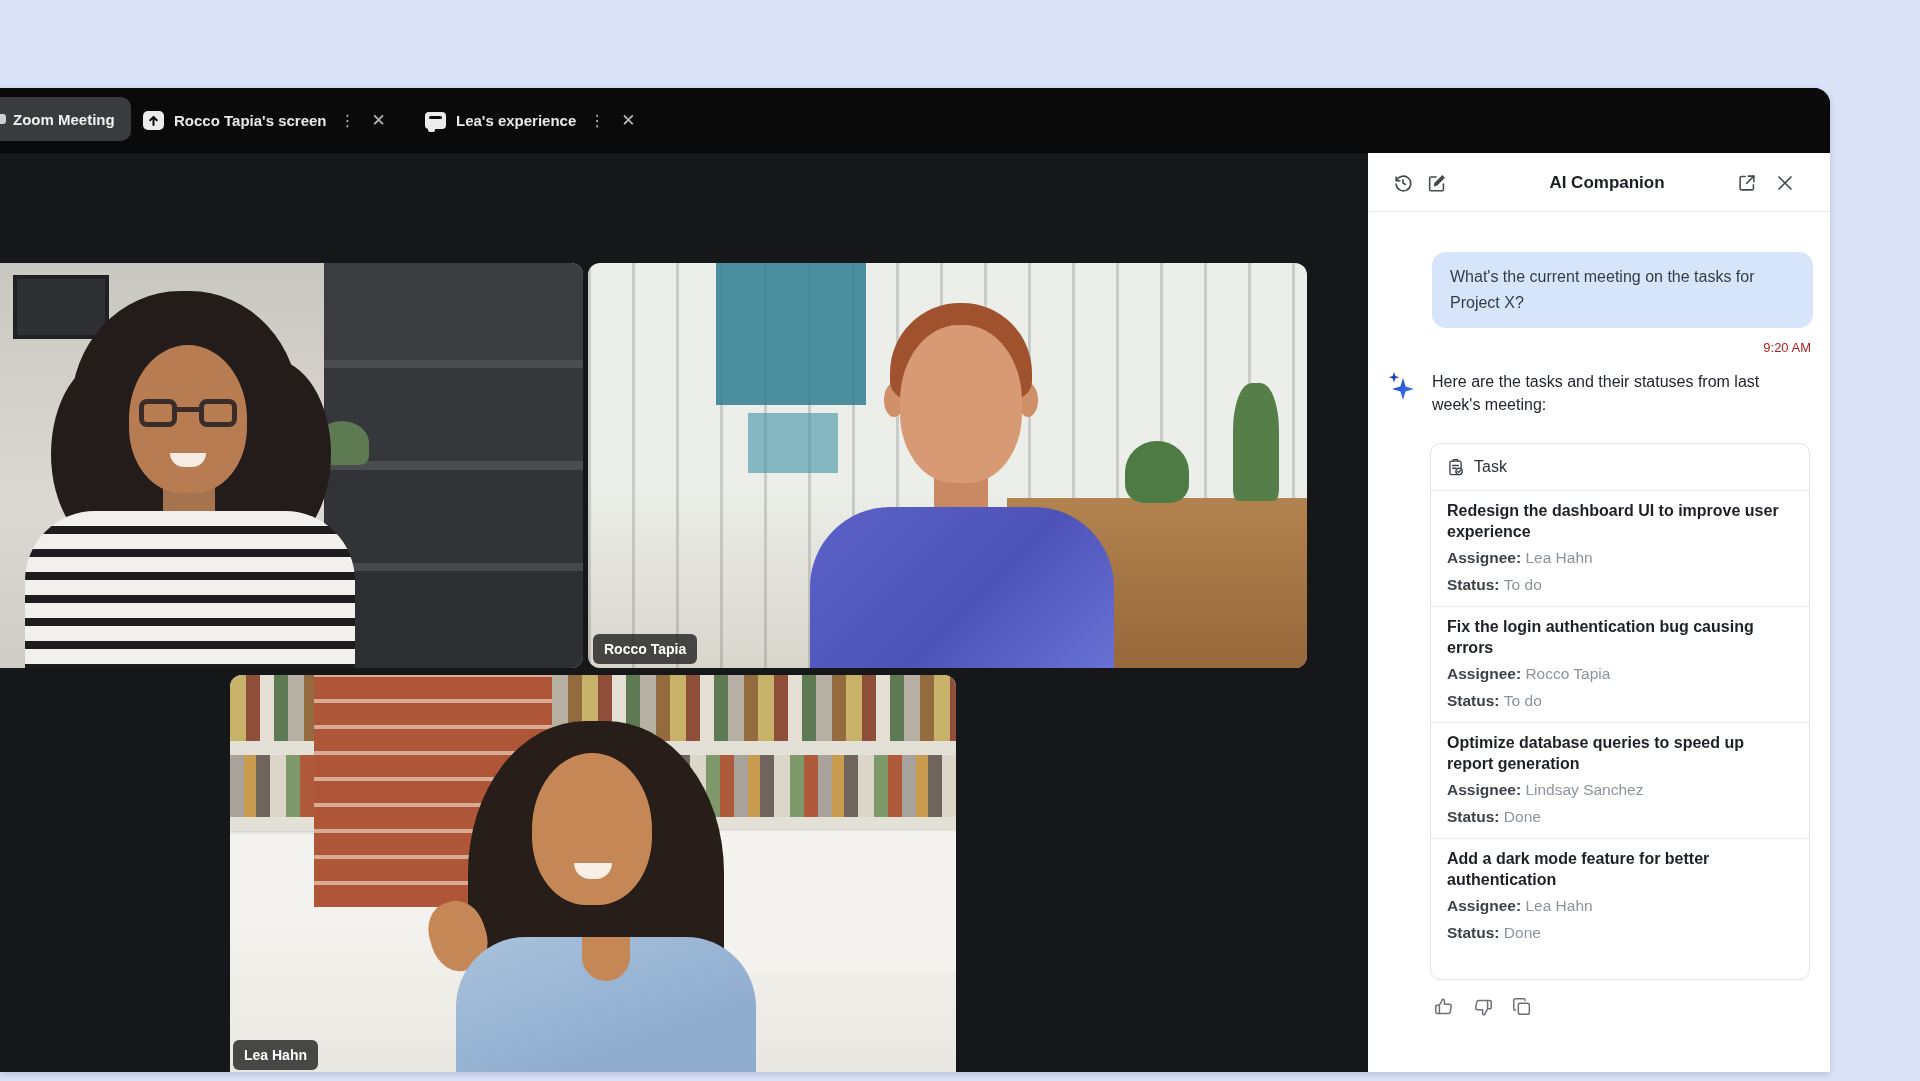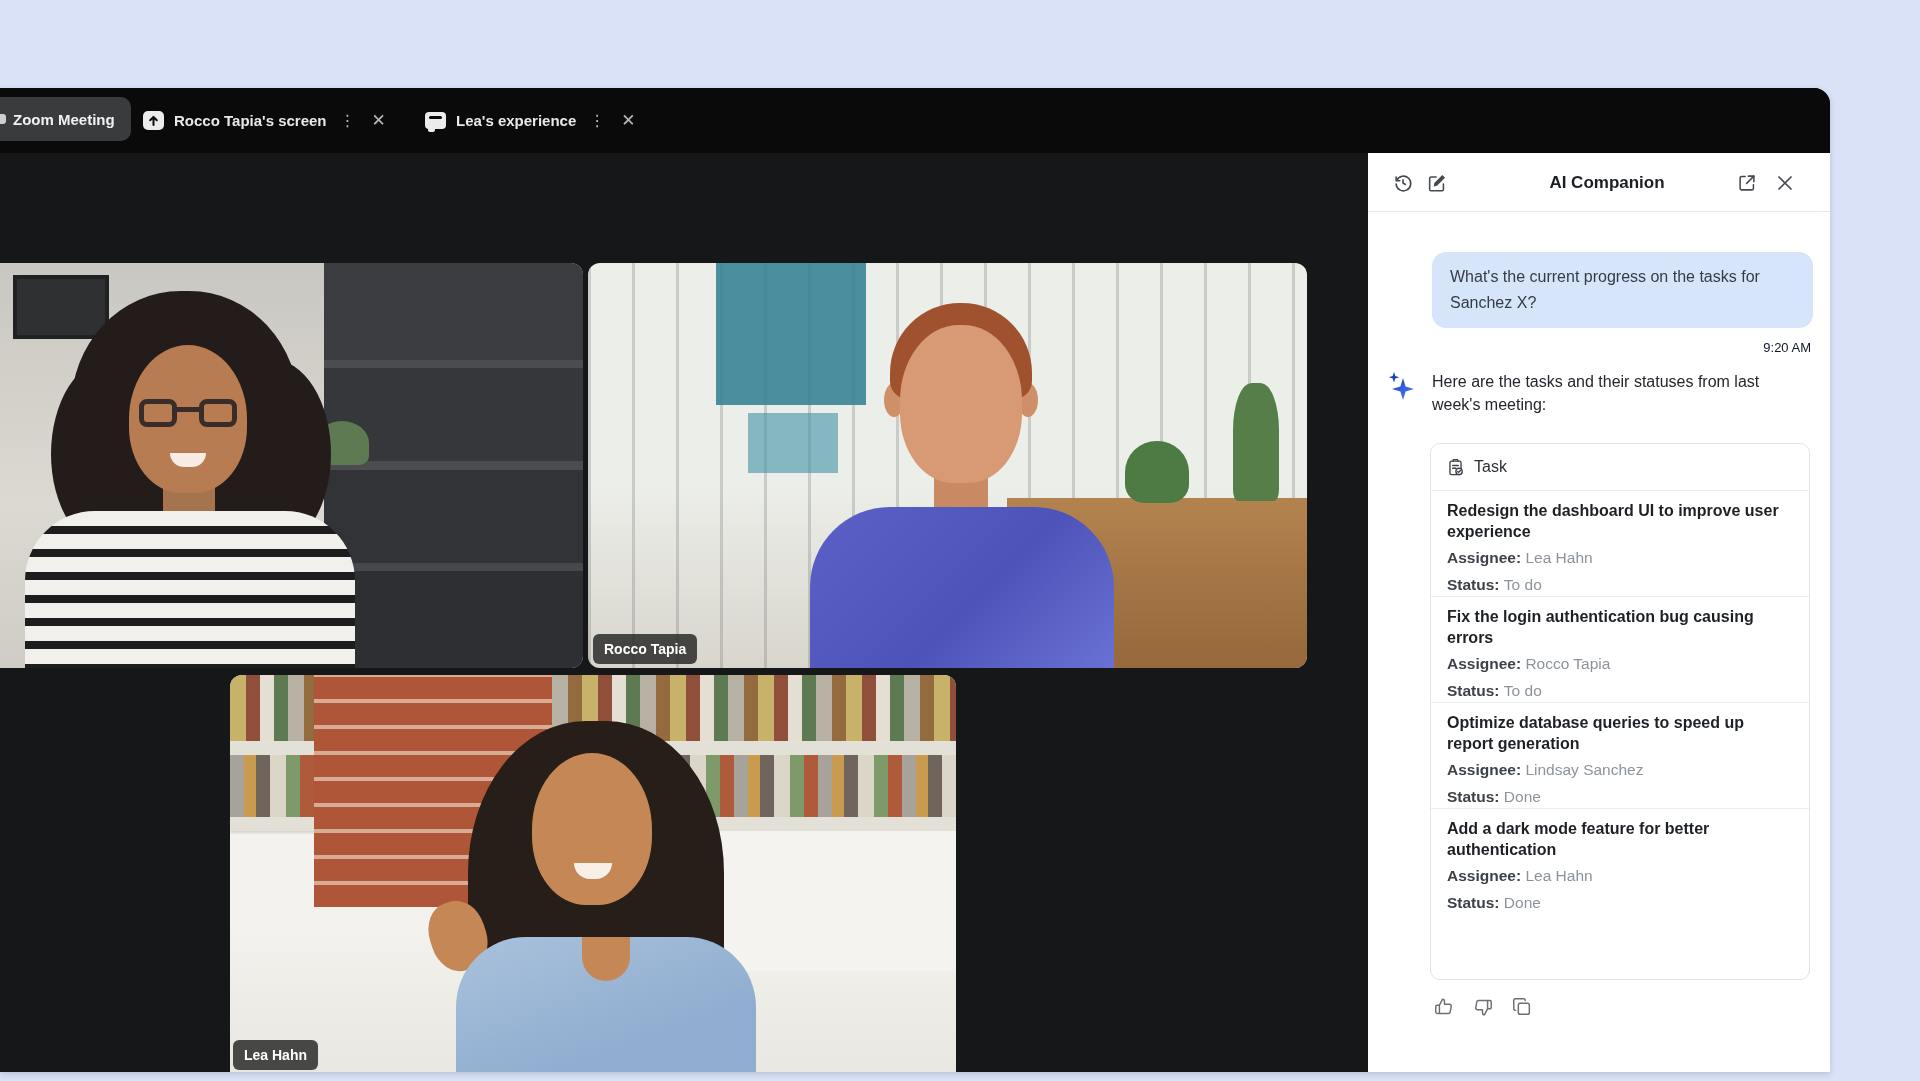--- a/index.html
+++ b/index.html
@@ -141,33 +141,33 @@
   .hd-popout  { right:70px; top:17px; }
   .hd-close   { right:32px; top:17px; }
   .ai-title { position:absolute; left:16px; right:0; top:0; height:59px; display:flex; align-items:center; justify-content:center;
     font-size:17px; font-weight:700; color:#1b1e22; }
 
   .user-bubble {
     position:absolute; left:64px; top:99px; width:381px; min-height:75px;
     background:#d7e5fb; border-radius:14px; padding:12px 18px;
     font-size:16px; line-height:26px; color:#333c47;
   }
-  .msg-time { position:absolute; right:19px; top:187px; font-size:13px; color:#0f172a; }
+  .msg-time { position:absolute; right:19px; top:187px; font-size:13px; color:#b91c1c; }
 
   .ai-sparkle { position:absolute; left:19px; top:219px; width:28px; height:28px; }
   .ai-intro { position:absolute; left:64px; top:217px; width:380px; font-size:16px; line-height:23px; color:#23272d; }
 
   .task-card {
     position:absolute; left:62px; top:290px; width:380px; height:537px;
     border:1px solid #e1e3e6; border-radius:10px; background:#fff; overflow:hidden;
   }
   .card-hd { height:47px; display:flex; align-items:center; gap:9px; padding:0 15px;
     border-bottom:1px solid #eceef0; font-size:16px; font-weight:400; color:#2c3136; }
   .card-hd svg { color:#3c4147; }
-  .task-item { padding:9px 16px 0 16px; border-bottom:1px solid #eceef0; }
+  .task-item { padding:9px 16px 10px 16px; border-bottom:1px solid #eceef0; }
   .task-item:last-child { border-bottom:none; }
   .t-title { font-size:16px; line-height:21px; font-weight:700; color:#1d2126; }
   .t-row { margin-top:5px; font-size:15.5px; line-height:22px; color:#3c4248; font-weight:600; }
   .t-row .t-val { color:#8d939b; font-weight:400; }
 
   .fb-row { position:absolute; left:64px; top:842px; display:flex; gap:15px; color:#6b7077; }
   .fb-btn { width:24px; height:24px; cursor:pointer; display:flex; align-items:center; justify-content:center; }
 
   svg { display:block; }
 </style>
@@ -289,21 +289,21 @@
               <path d="M19.5 4.5L11.5 12.5"></path>
           </svg>
         </div>
         <div class="hd-ico hd-close">
           <svg width="20" height="20" viewBox="0 0 20 20" fill="none" stroke="currentColor" stroke-width="1.7" stroke-linecap="round">
             <path d="M4 4l12 12M16 4L4 16"></path>
           </svg>
         </div>
       </div>
 
-      <div class="user-bubble">What's the current progress on the tasks for Sanchez X?</div>
+      <div class="user-bubble">What's the current meeting on the tasks for Project X?</div>
       <div class="msg-time">9:20 AM</div>
 
       <div class="ai-sparkle">
         <svg width="28" height="28" viewBox="0 0 28 28">
           <defs>
             <linearGradient id="spk" x1="0" y1="0" x2="1" y2="1">
               <stop offset="0" stop-color="#1a3fc4"></stop>
                 <stop offset="1" stop-color="#4f82f5"></stop>
             </linearGradient>
           </defs>

